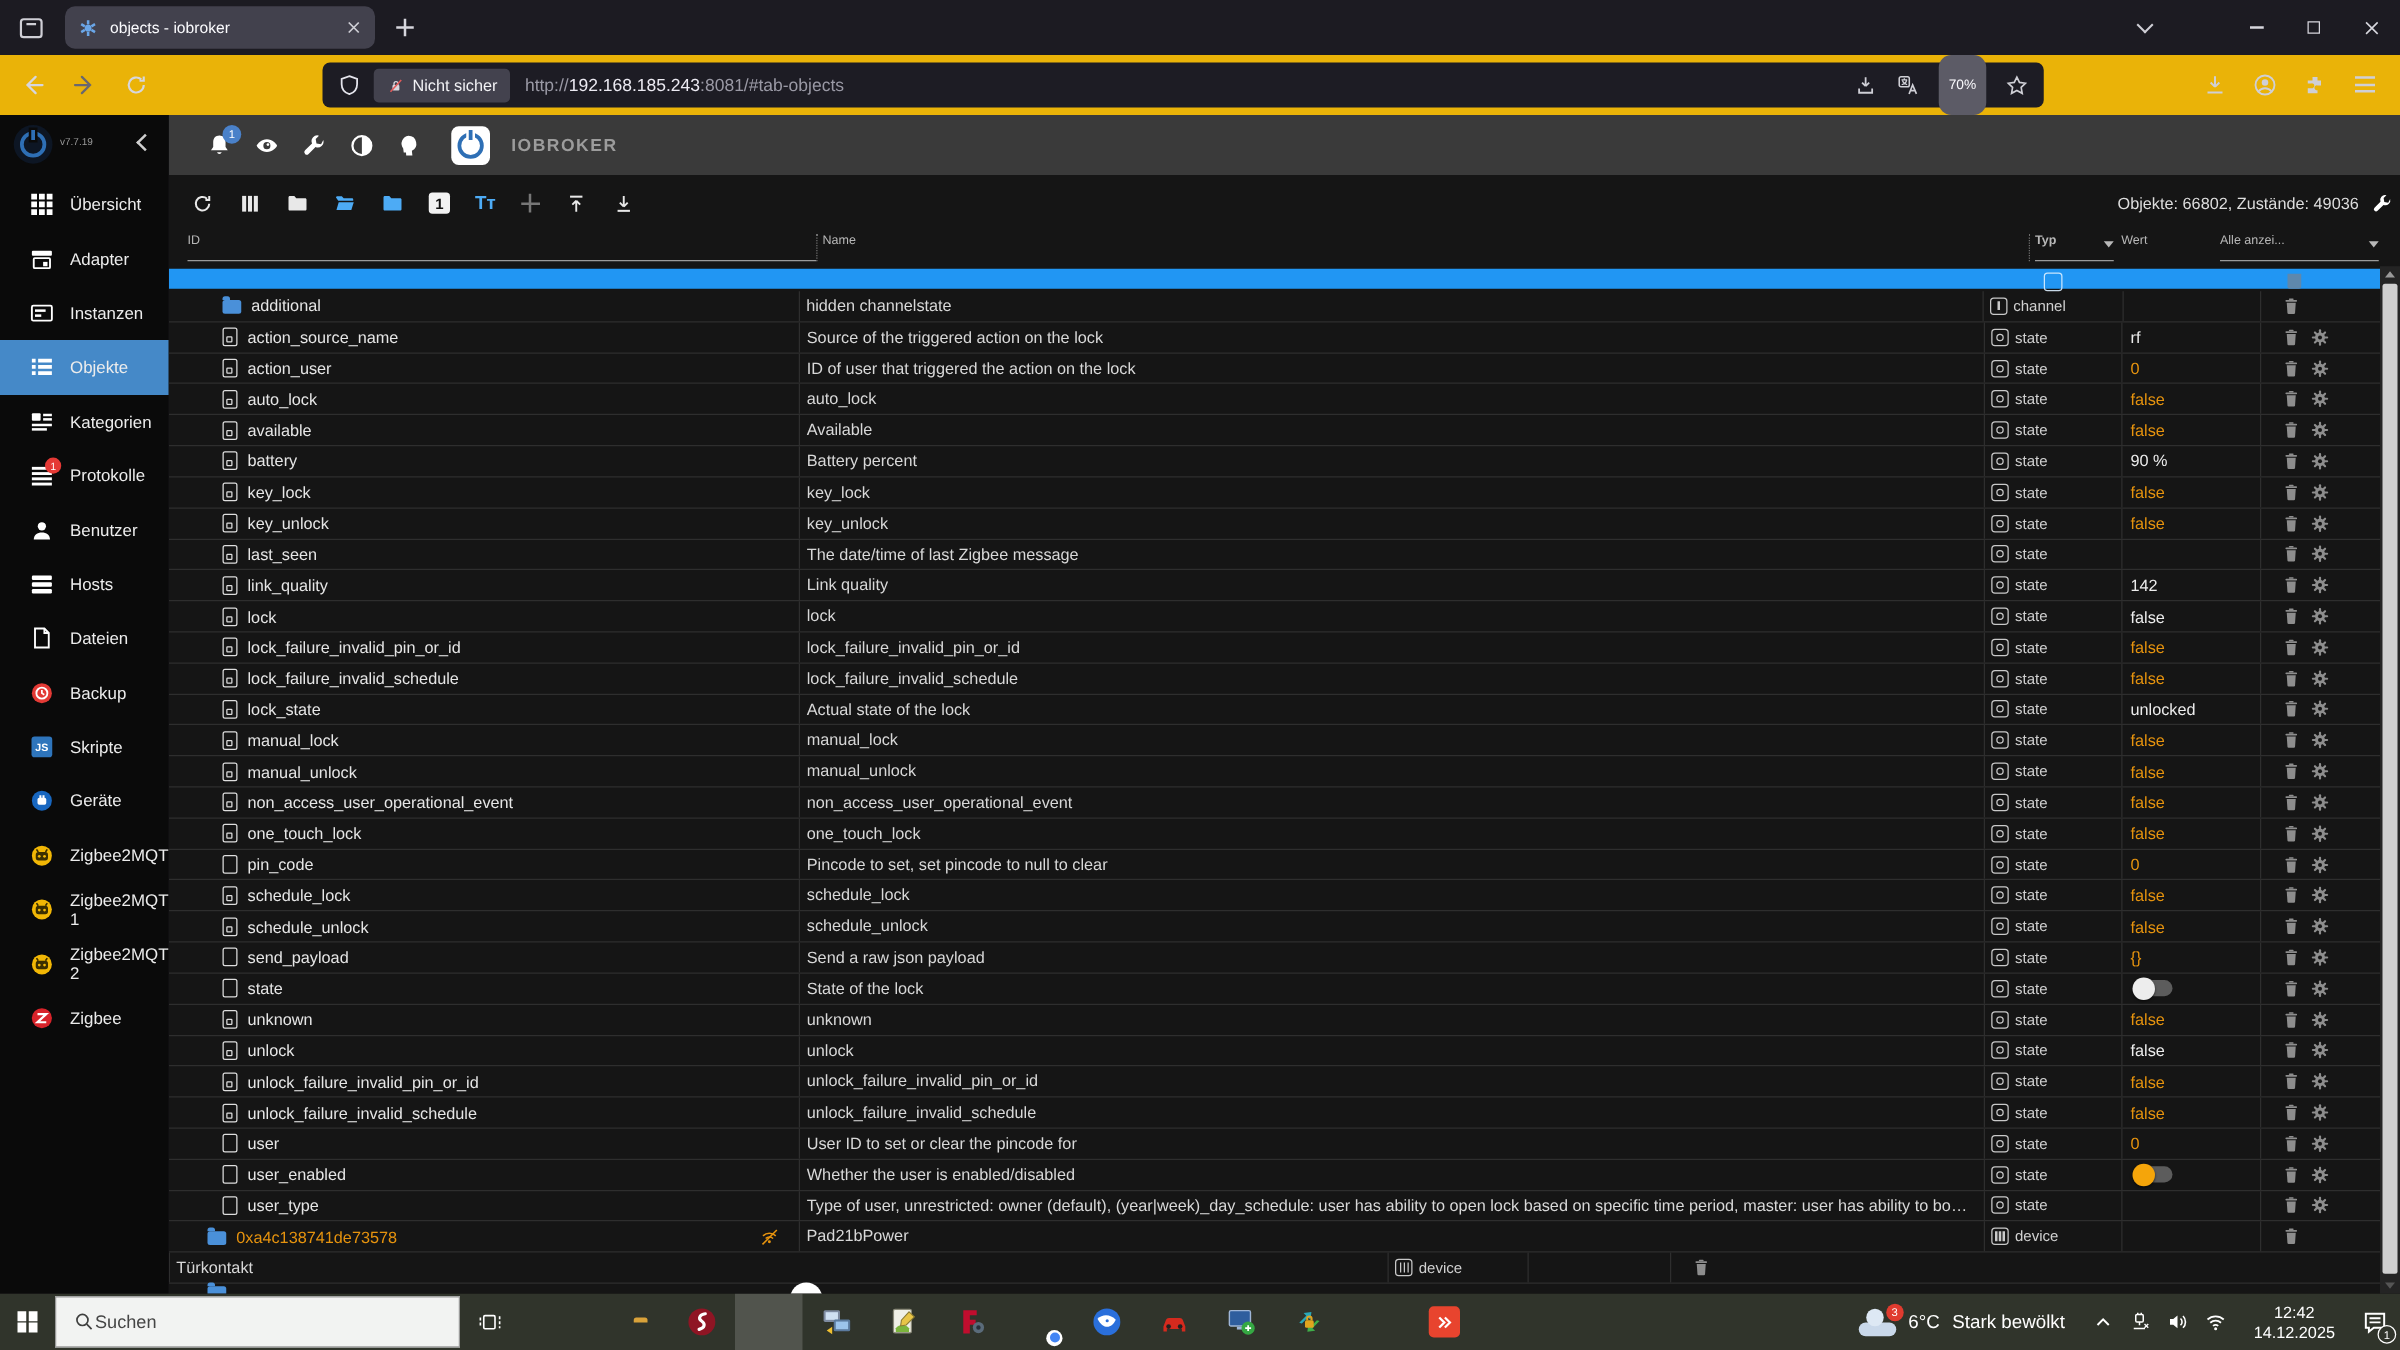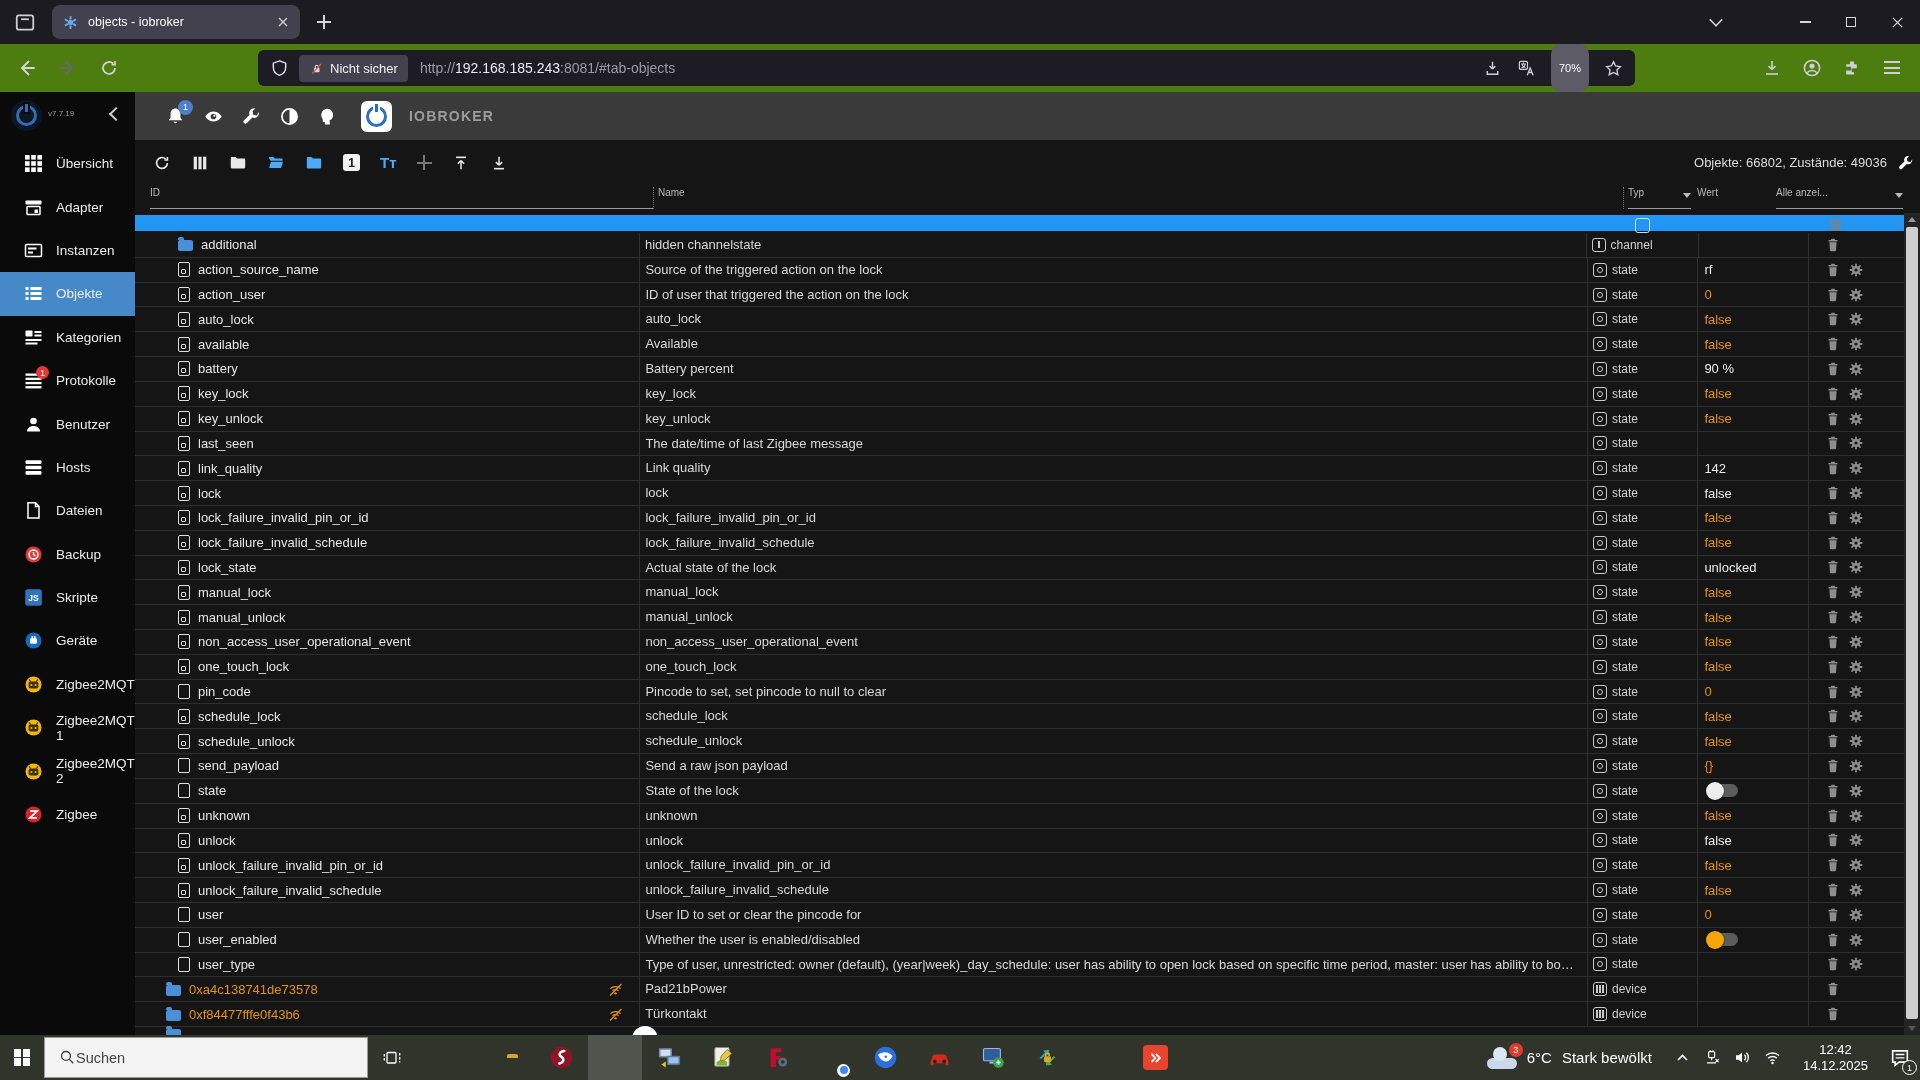--- a/index.html
+++ b/index.html
@@ -16,21 +16,21 @@
   .newtab{margin-left:16px;width:16px;height:16px;position:relative;}
   .newtab::before,.newtab::after{content:"";position:absolute;background:#d6d6dd;}
   .newtab::before{left:7px;top:1px;width:2px;height:14px;}
   .newtab::after{left:1px;top:7px;width:14px;height:2px;}
   .tab-spacer{flex:1;}
   .tab-chevron{width:10px;height:10px;border-left:2px solid #cfcfd6;border-bottom:2px solid #cfcfd6;transform:rotate(-45deg) scale(.8);margin-right:60px;margin-top:-4px;}
   .win-btn{width:46px;height:44px;display:flex;align-items:center;justify-content:center;}
   .wb-min{width:11px;height:2px;background:#d6d6dd;}
   .wb-max{width:10px;height:10px;border:1.6px solid #d6d6dd;box-sizing:border-box;}
   
-  .navbar{position:absolute;left:0;top:44px;width:100%;height:48px;background:#4d7c0f;}
+  .navbar{position:absolute;left:0;top:44px;width:100%;height:48px;background:#eab308;}
   .nav-ic{position:absolute;top:14px;width:20px;height:20px;}
   .urlbar{position:absolute;left:258px;top:6px;width:1377px;height:36px;background:#1d1c24;border-radius:6px;display:flex;align-items:center;padding:0 12px;box-sizing:border-box;}
   .chip{display:flex;align-items:center;gap:6px;background:#43424e;border-radius:4px;height:27px;padding:0 10px;margin-left:10px;}
   .chip span{color:#f2f2f5;font-size:13px;}
   .url-text{margin-left:12px;font-size:14px;white-space:nowrap;}
   .u-dim{color:#9a99a5;} .u-host{color:#eceaf2;}
   .url-right{margin-left:auto;display:flex;align-items:center;gap:15px;}
   .zoom-pill{background:#5c5b66;color:#fbfbfe;font-size:11px;border-radius:10px;padding:18px 8px;}
   .icon18{width:19px;height:19px;}
   .hamburger{display:flex;flex-direction:column;gap:3.5px;}
@@ -536,21 +536,21 @@
             </svg>
         </span>
       </span>
     </div>
 
     <div class="thead">
       <span class="hcell h-underline" style="left:15px;width:503px;"><span>ID</span></span>
       <span class="vdots" style="left:518px"></span>
       <span class="hcell" style="left:523px;width:200px;"><span>Name</span></span>
       <span class="vdots" style="left:1488px"></span>
-      <span class="hcell h-underline" style="left:1493px;width:63px;"><span>Typ</span><span class="caret" style="float:right;margin-top:6px;"></span></span>
+      <span class="hcell h-underline" style="left:1493px;width:63px;font-weight:bold;"><span>Typ</span><span class="caret" style="float:right;margin-top:6px;"></span></span>
       <span class="hcell" style="left:1562px;width:80px;"><span>Wert</span></span>
       <span class="hcell h-underline" style="left:1641px;width:127px;"><span>Alle anzei...</span><span class="caret" style="float:right;margin-top:6px;"></span></span>
     </div>
 
     <div class="tbody">
       <div class="sel-partial">
         <span class="sp-box"></span>
         <span class="sp-trash"></span>
       </div>
       <div class="rows" id="rows">
@@ -1613,32 +1613,20 @@
               <span class="a-ic">
                 <svg viewBox="0 0 20 20">
                   <path d="M5.5 6.5h9l-.7 10.2a1.2 1.2 0 0 1-1.2 1.1H7.4a1.2 1.2 0 0 1-1.2-1.1z" fill="#8d8d8d"></path>
                   <rect x="4.2" y="3.8" width="11.6" height="1.7" rx="0.8" fill="#8d8d8d"></rect>
                   <rect x="7.6" y="2.2" width="4.8" height="1.5" rx="0.7" fill="#8d8d8d"></rect>
                 </svg>
               </span>
             </span>
           </div>
           <div class="trow ind1">
-            <span class="c-id">
-              <span class="icon-folder"></span>
-              <span class="id-orange">0xf84477fffe0f43b6</span>
-              <span class="sig">
-                <svg viewBox="0 0 20 20">
-                  <path d="M4 9a8.5 8.5 0 0 1 12 0" stroke="#e6930e" stroke-width="1.5" fill="none"></path>
-                  <path d="M6.5 11.5a5 5 0 0 1 7 0" stroke="#e6930e" stroke-width="1.5" fill="none"></path>
-                  <circle cx="10" cy="14.5" r="1.4" fill="#e6930e"></circle>
-                  <path d="M3.5 17L17 3.5" stroke="#e6930e" stroke-width="1.5"></path>
-                </svg>
-              </span>
-            </span>
             <span class="c-name">Türkontakt</span>
             <span class="c-type">
               <span class="ticon t-device"></span>
               <span>device</span>
             </span>
             <span class="c-value"></span>
             <span class="c-act">
               <span class="a-ic">
                 <svg viewBox="0 0 20 20">
                   <path d="M5.5 6.5h9l-.7 10.2a1.2 1.2 0 0 1-1.2 1.1H7.4a1.2 1.2 0 0 1-1.2-1.1z" fill="#8d8d8d"></path>

